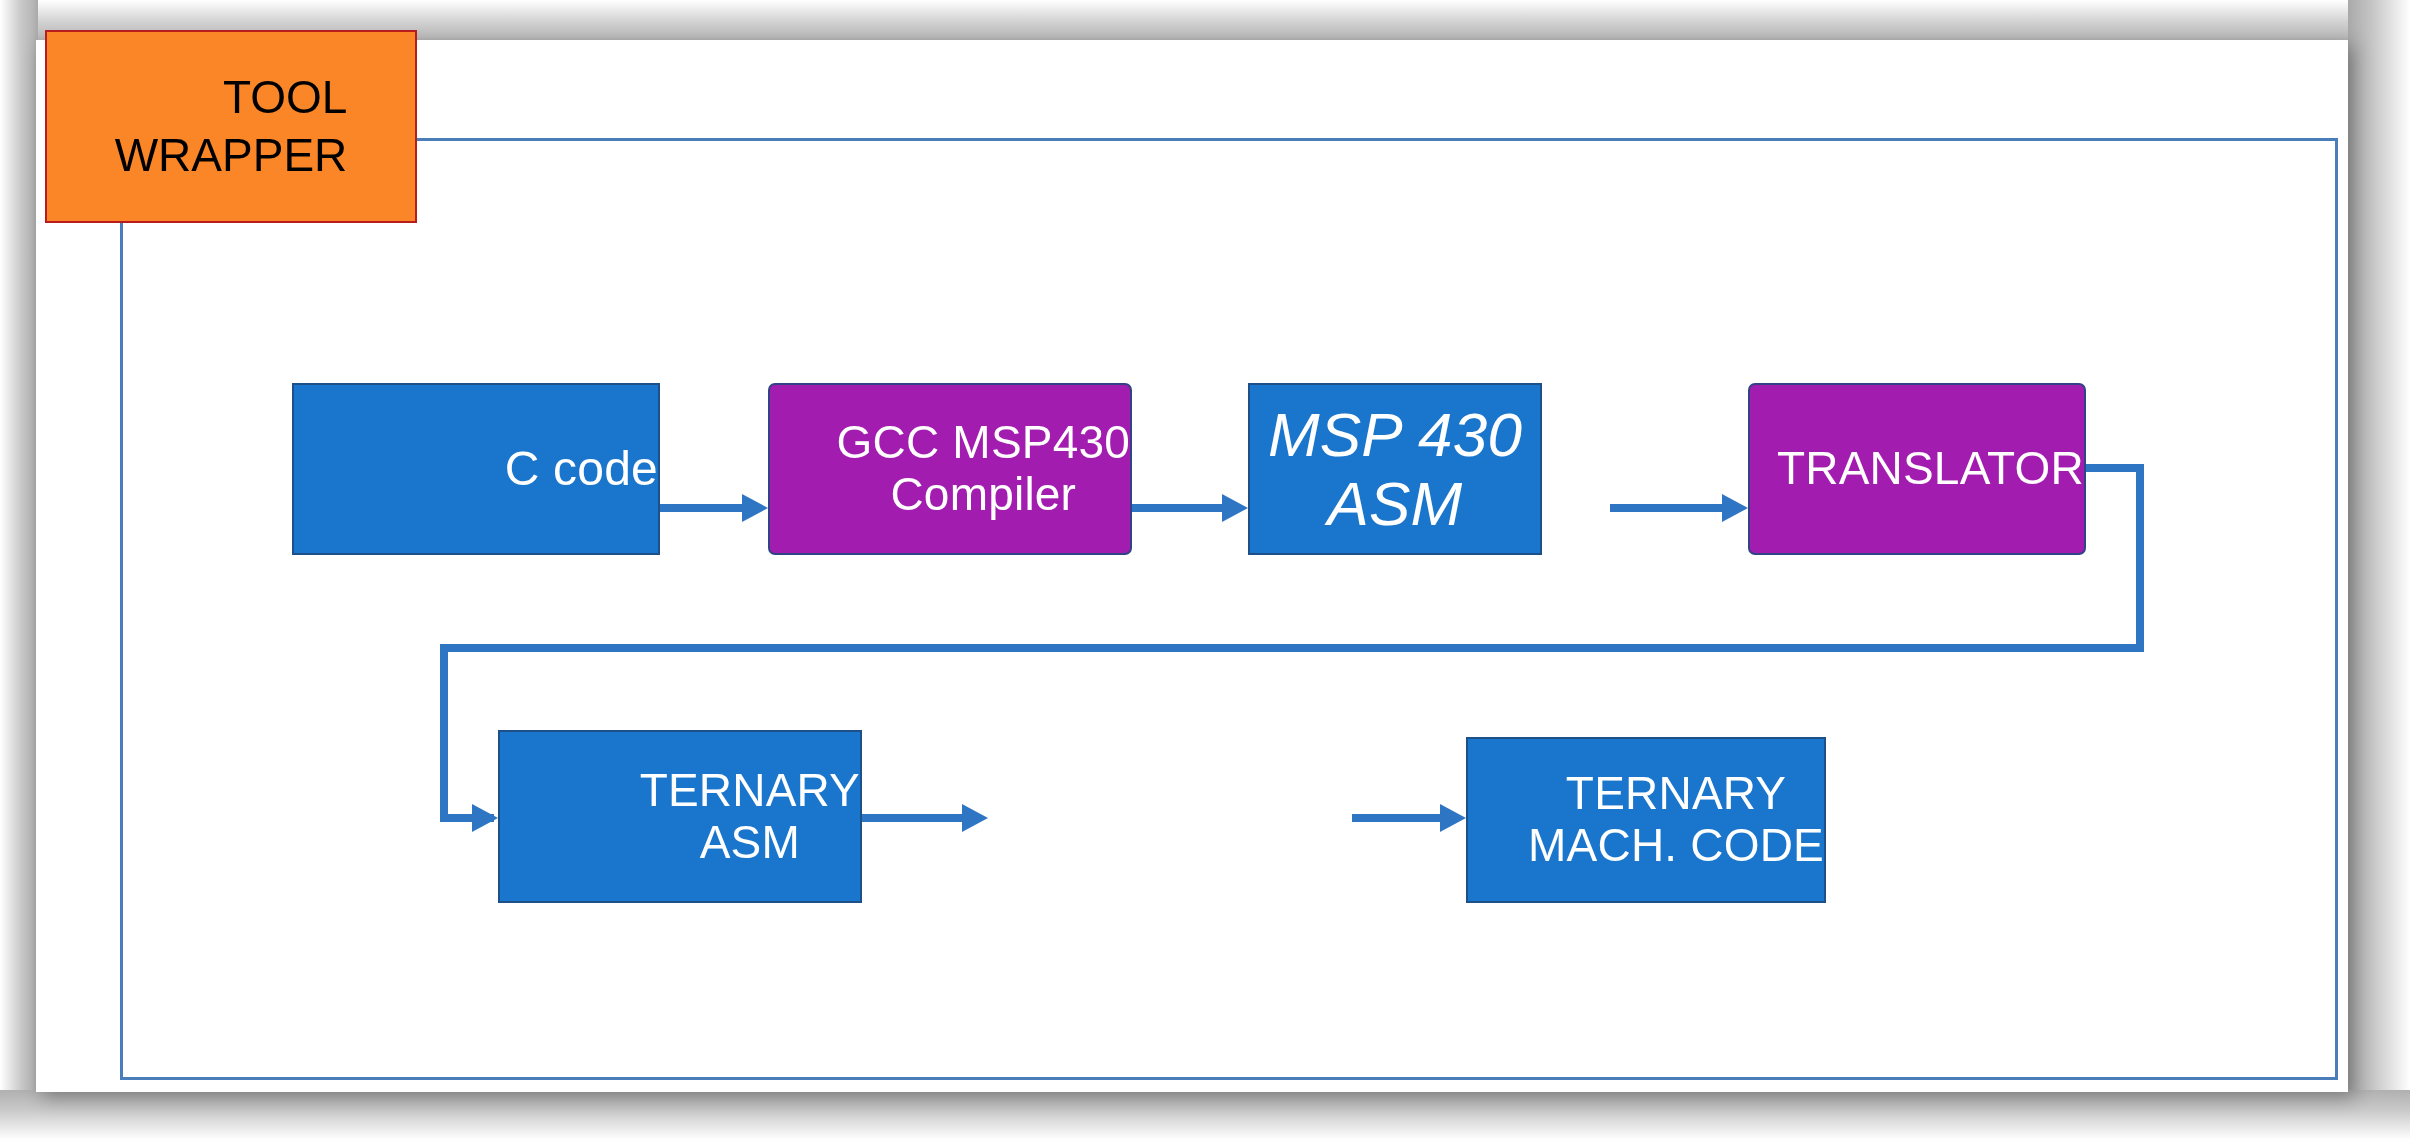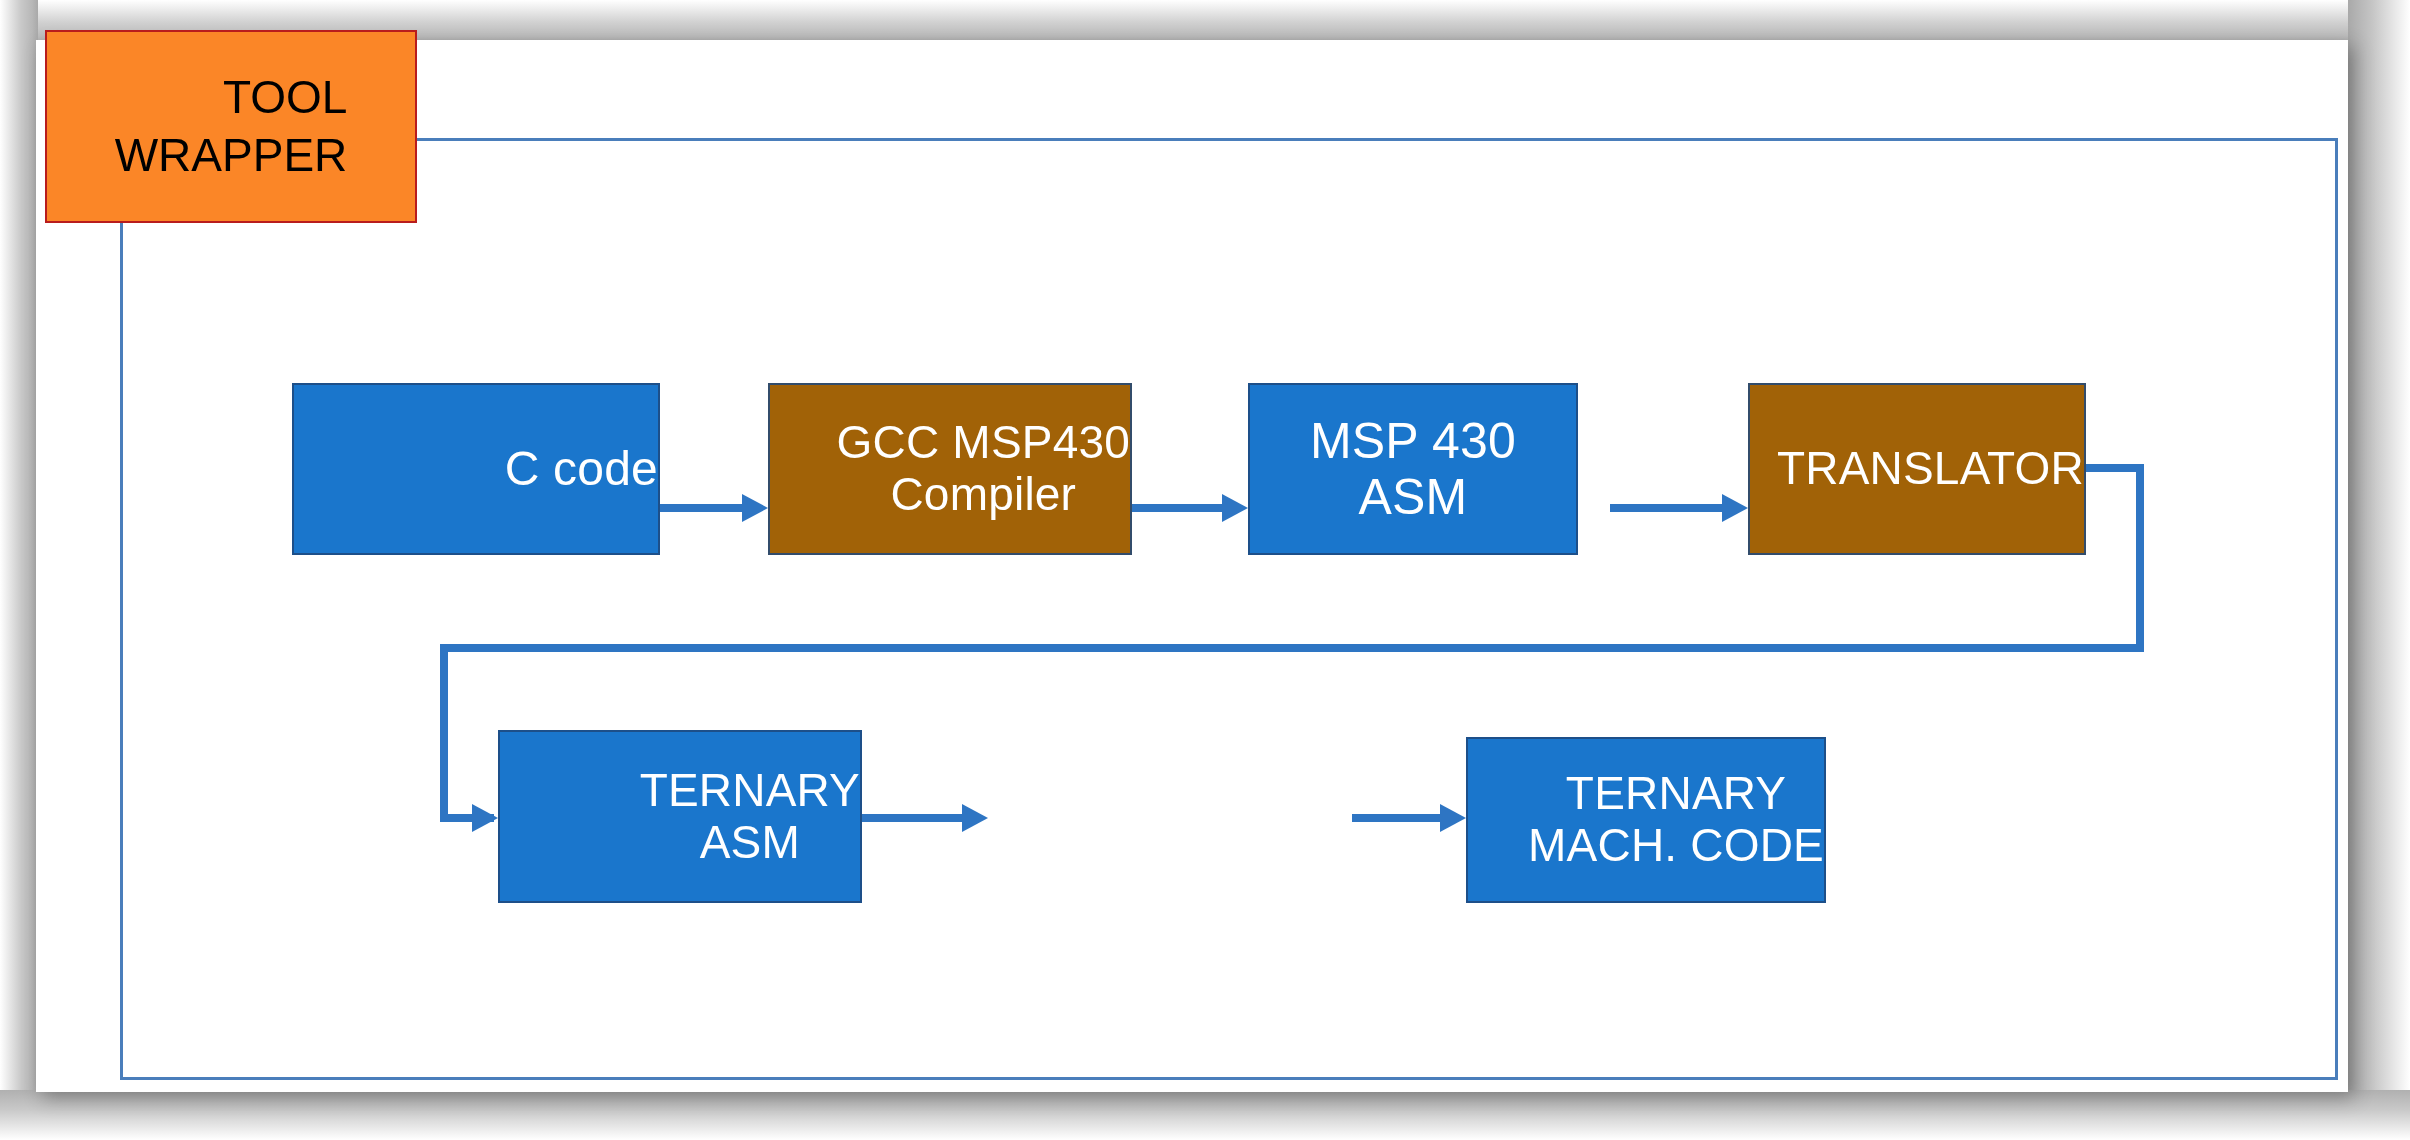--- a/index.html
+++ b/index.html
@@ -78,21 +78,21 @@
     justify-content: flex-end;
     text-align: center;
     color: #ffffff;
     line-height: 1.12;
     letter-spacing: 0.2px;
     white-space: pre-line;
     border: 2px solid rgba(31,73,125,0.85);
     font-weight: 400;
   }
   .node.blue   { background: #1a76cc; }
-  .node.orange { background: #a16207; }
+  .node.orange { background: #a21caf; border-radius: 7px; }
 
   
   .hline, .vline {
     position: absolute;
     background: #2e75c3;
   }
   .hline { height: 8px; }
   .vline { width: 8px; }
 
   .arrowhead {
@@ -146,21 +146,21 @@
     <div class="arrowhead" style="left:706px; top:454px;"></div>
 
     <div class="node orange" style="left:732px; top:343px; width:364px; height:172px; font-size:46px;">
       <span>GCC MSP430
 Compiler</span>
     </div>
 
     <div class="hline" style="left:1096px; top:464px; width:90px;"></div>
     <div class="arrowhead" style="left:1186px; top:454px;"></div>
 
-    <div class="node blue" style="left:1212px; top:343px; width:330px; height:172px; font-size:50px;">
+    <div class="node blue" style="left:1212px; top:343px; width:294px; height:172px; font-size:62px;font-style:italic;">
       <span>MSP 430 ASM</span>
     </div>
 
     <div class="hline" style="left:1574px; top:464px; width:112px;"></div>
     <div class="arrowhead" style="left:1686px; top:454px;"></div>
 
     <div class="node orange" style="left:1712px; top:343px; width:338px; height:172px; font-size:46px;padding-left:20px;">
       <span>TRANSLATOR</span>
     </div>
 

